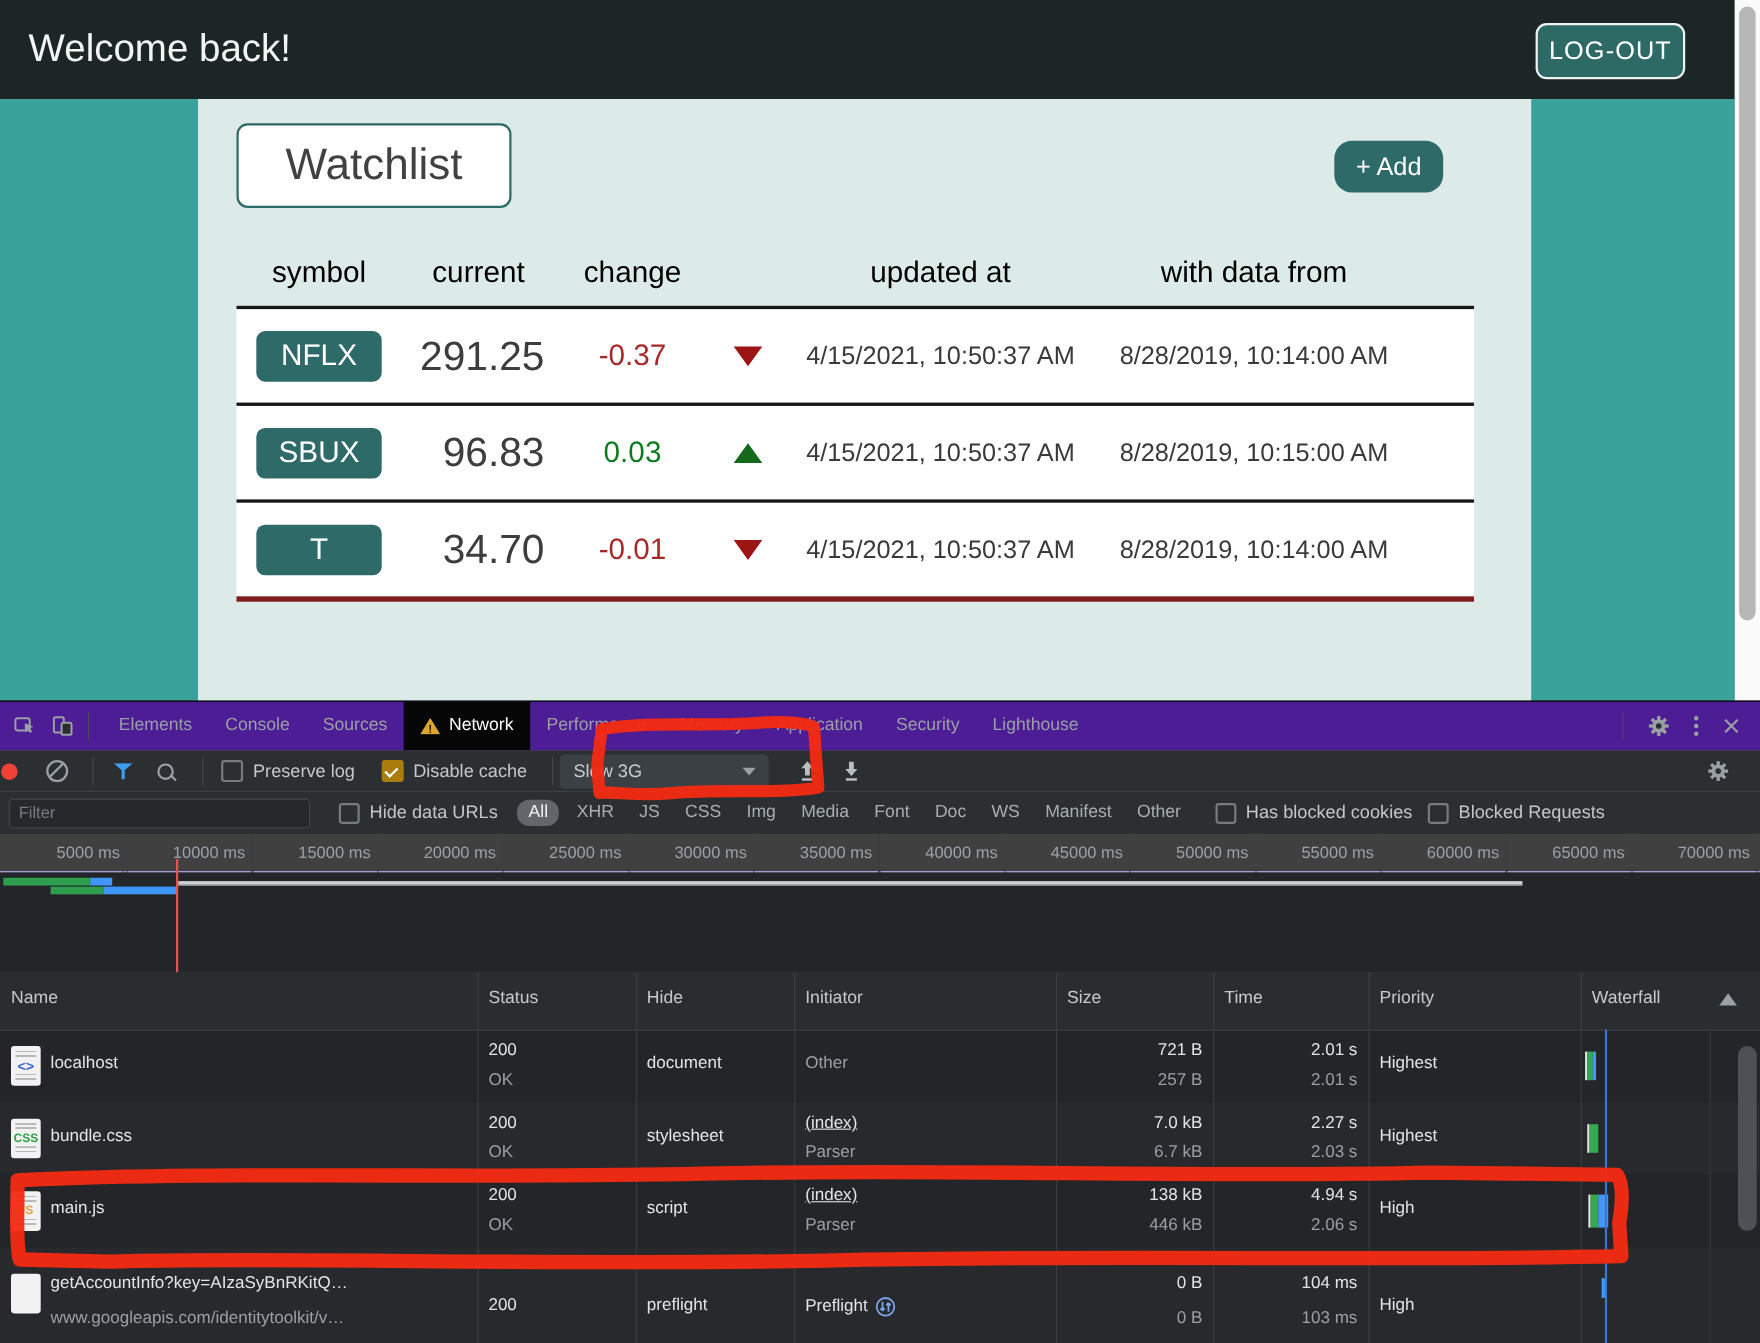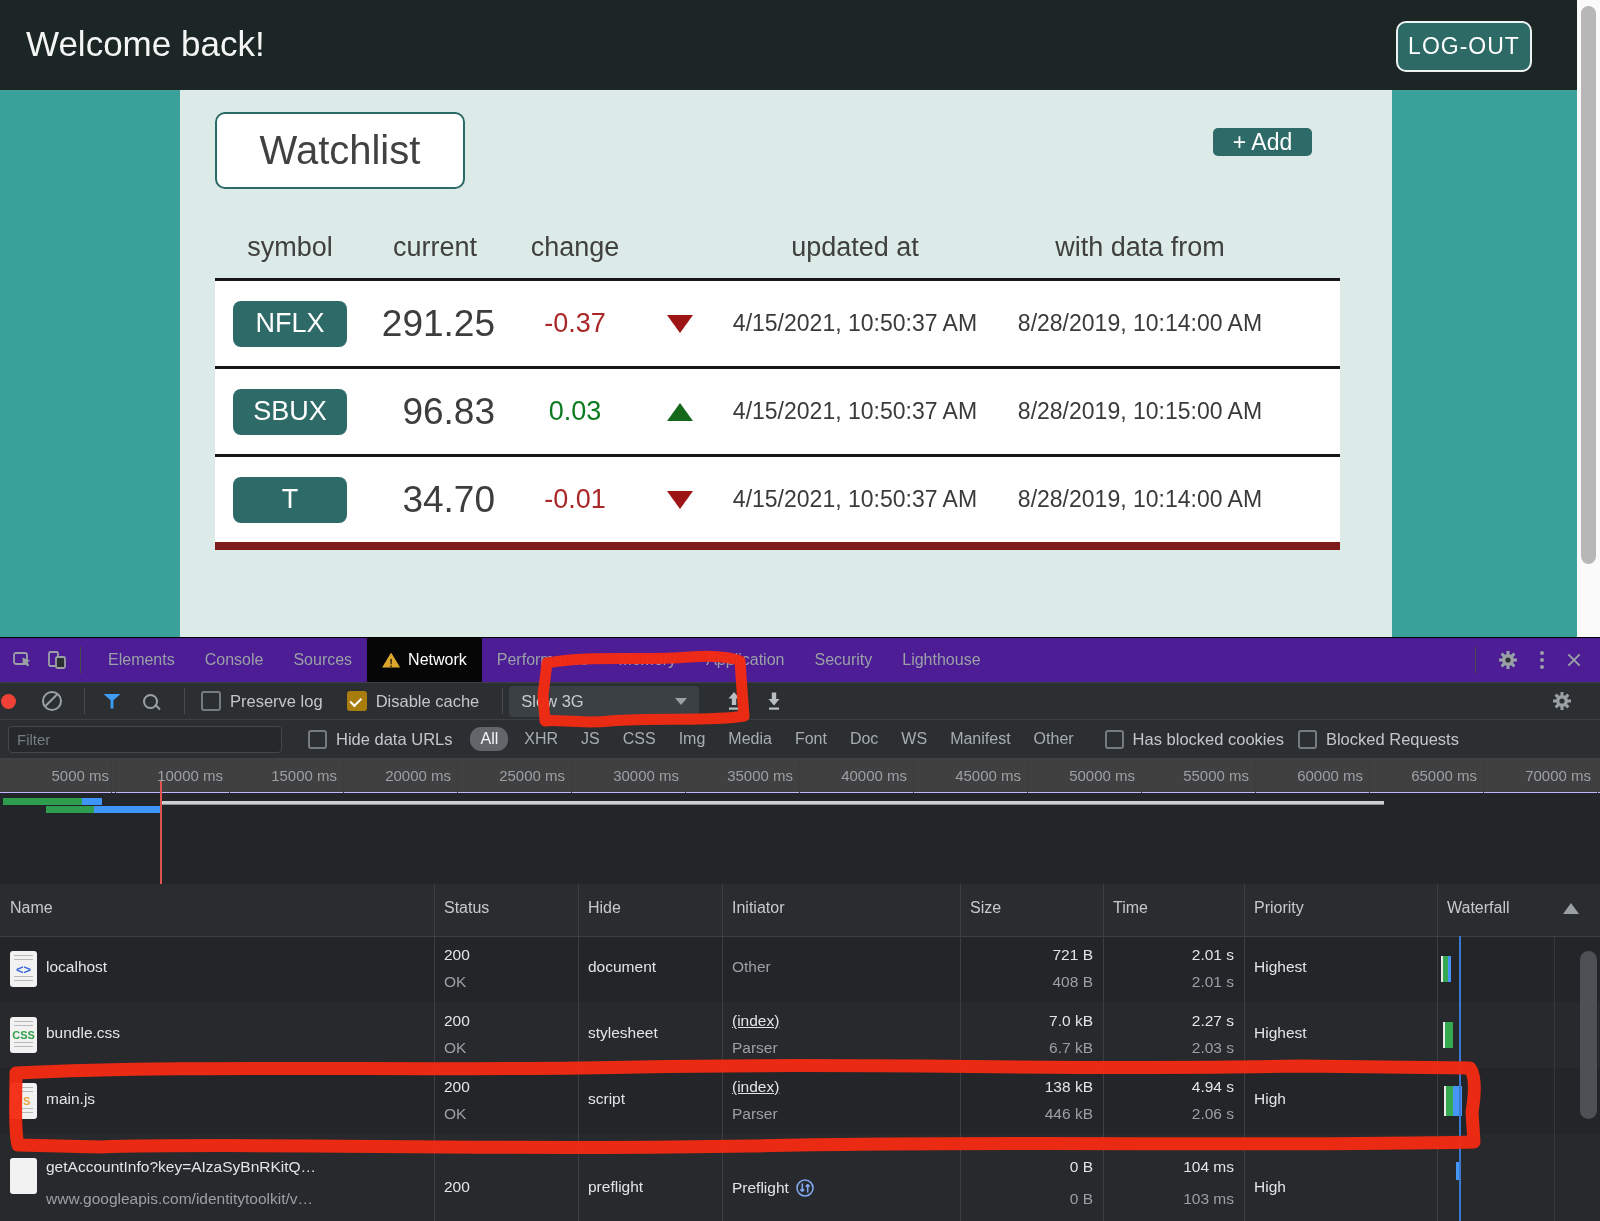--- a/index.html
+++ b/index.html
@@ -11,27 +11,27 @@
   .app-title{position:absolute;left:26px;top:24px;color:#f4f6f6;font-size:35px}
   .logout{position:absolute;left:1396px;top:21px;width:132px;height:47px;background:#2d6a66;
           border:2px solid #edf3f2;border-radius:10px;color:#fff;font-size:23px;
           display:flex;align-items:center;justify-content:center;letter-spacing:1px;cursor:pointer}
   .card{position:absolute;left:180px;top:90px;width:1212px;height:547px;background:#dcebe7}
   .pg-scroll{position:absolute;left:1577px;top:0;width:23px;height:637px;background:#fafafa}
   .pg-thumb{position:absolute;left:4px;top:6px;width:15px;height:558px;border-radius:8px;background:#b7b7b7}
   .wl-titlebox{position:absolute;left:35px;top:22px;width:246px;height:73px;background:#fff;
                border:2px solid #2c6a66;border-radius:10px;display:flex;align-items:center;
                justify-content:center;font-size:40px;color:#414141}
-  .add-btn{position:absolute;left:1033px;top:38px;width:99px;height:28px;background:#2e6b68;
-           border-radius:5px;color:#fff;font-size:23px;display:flex;align-items:center;
+  .add-btn{position:absolute;left:1033px;top:38px;width:99px;height:47px;background:#2e6b68;
+           border-radius:16px;color:#fff;font-size:23px;display:flex;align-items:center;
            justify-content:center;cursor:pointer}
   .wl-grid{display:grid;grid-template-columns:150px 140px 140px 70px 280px 290px;align-items:center}
-  .wl-header{position:absolute;left:35px;top:134px;width:1125px;height:46px;font-size:27px;color:#404040}
+  .wl-header{position:absolute;left:35px;top:134px;width:1125px;height:46px;font-size:27px;color:#000000}
   .wl-header>div{text-align:center}
-  .wl-table{position:absolute;left:35px;top:188px;width:1125px;border-bottom:8px solid #7f1d1d}
+  .wl-table{position:absolute;left:35px;top:188px;width:1125px;border-bottom:5px solid #7f1d1d}
   .wl-row{height:85px;background:#fff;border-top:3px solid #161616}
   .wl-sym{display:flex;justify-content:center}
   .badge{min-width:114px;height:46px;background:#2e6b68;color:#fff;font-size:27px;border-radius:8px;
          display:flex;align-items:center;justify-content:center}
   .wl-cur{font-size:37px;color:#3d3d3d;text-align:right;padding-right:10px}
   .wl-chg{font-size:27px;text-align:center}
   .chg-down{color:#a92727}.chg-up{color:#0c7a1f}
   .tri{margin:0 auto;width:0;height:0}
   .tri-down{border-left:13px solid transparent;border-right:13px solid transparent;border-top:18px solid #9c1414}
   .tri-up{border-left:13px solid transparent;border-right:13px solid transparent;border-bottom:18px solid #15691b}
@@ -334,21 +334,21 @@
     <div class="net-row row-a" style="top:298px">
       <div class="file-icon">
           <span class="ic-html">&lt;&gt;</span>
         </div>
       <div class="cell mid c-name">localhost</div>
       <div class="cell l1 c-status">200</div>
       <div class="cell l2 c-status sub">OK</div>
       <div class="cell mid c-type">document</div>
       <div class="cell mid c-init sub">Other</div>
       <div class="cell l1 c-size">721 B</div>
-      <div class="cell l2 c-size sub">408 B</div>
+      <div class="cell l2 c-size sub">257 B</div>
       <div class="cell l1 c-time">2.01 s</div>
       <div class="cell l2 c-time sub">2.01 s</div>
       <div class="cell mid c-prio">Highest</div>
       <div class="wf" style="left:1441px;top:20px;width:2px;height:26px;background:#e9e9e9"></div>
       <div class="wf" style="left:1443px;top:20px;width:5px;height:26px;background:#36a850"></div>
       <div class="wf" style="left:1448px;top:20px;width:3px;height:26px;background:#4596f7"></div>
     </div>
 
     <div class="net-row row-b" style="top:364px">
       <div class="file-icon">

